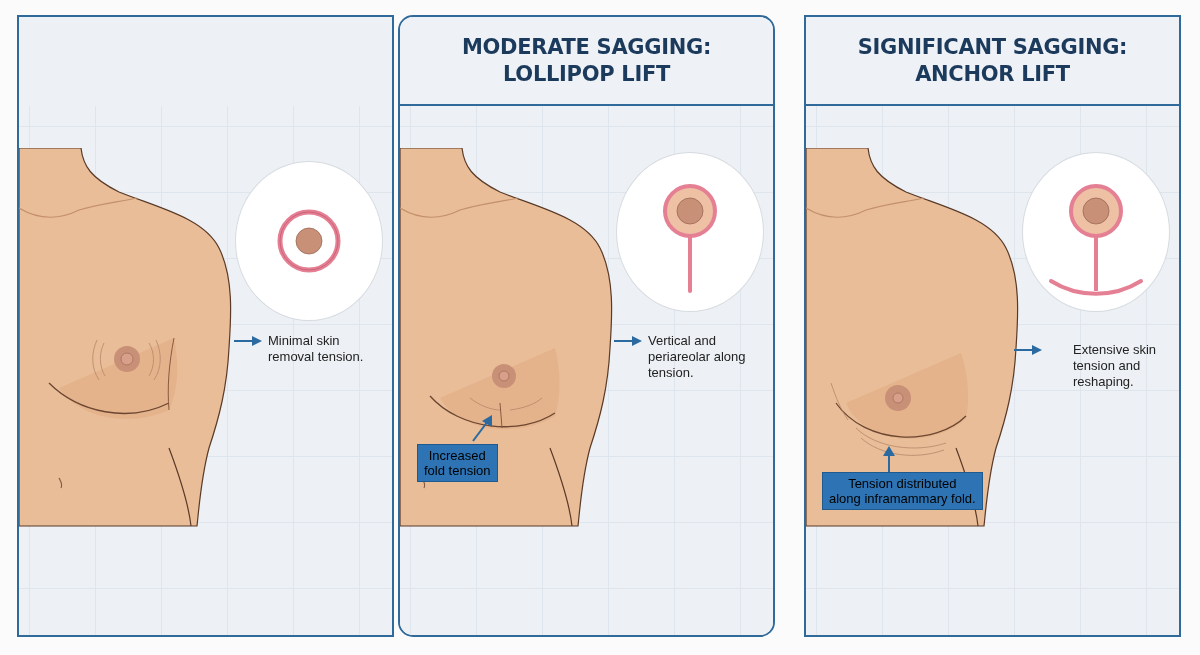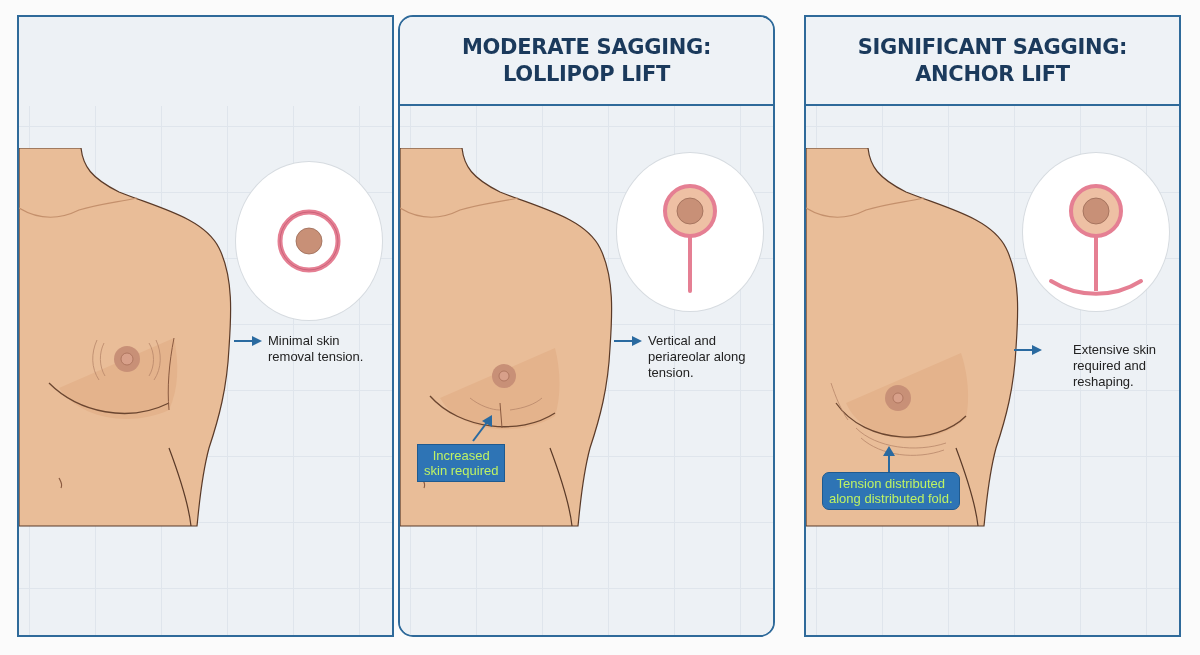--- a/index.html
+++ b/index.html
@@ -38,21 +38,21 @@
     background: #ffffff; border-radius: 50%;
     box-shadow: 0 0 0 1px #d6dbe0;
   }
   .note {
     position: absolute; display: flex; align-items: flex-start; gap: 6px;
     font-size: 13px; line-height: 16px; color: #222;
   }
   .note .arrow { width: 28px; height: 14px; margin-top: 1px; flex: none; }
   .note-text { text-align: left; }
   .callout {
-    position: absolute; background: #2e74b5; color: #bef264;
+    position: absolute; background: #2e74b5; color: #000000;
     font-size: 13px; line-height: 15px; text-align: center;
     padding: 3px 6px; border: 1px solid #1f5a8f;
   }
   .callout-arrow { position: absolute; }
 </style>
 </head>
 <body>
 
 <div class="panel" style="left:17px;">
   <div class="panel-body">
@@ -127,21 +127,21 @@
         <div>periareolar along</div>
         <div>tension.</div>
       </div>
     </div>
     <svg class="callout-arrow" style="left:68px; top:307px;" width="30" height="30" viewBox="0 0 30 30">
       <line x1="5" y1="28" x2="20" y2="8" stroke="#2a6aa0" stroke-width="2"></line>
       <polygon points="24,2 24,14 14,8" fill="#2a6aa0"></polygon>
     </svg>
     <div class="callout" style="left:17px; top:338px;">
       <div>Increased</div>
-      <div>skin required</div>
+      <div>fold tension</div>
     </div>
   </div>
 </div>
 
 <div class="panel" style="left:804px;">
   <div class="panel-header">
     <div class="panel-title">SIGNIFICANT SAGGING:</div>
     <div class="panel-title">ANCHOR LIFT</div>
   </div>
   <div class="panel-body">
@@ -166,26 +166,26 @@
         <path d="M28 128 C55 145 91 145 118 128" fill="none" stroke="#e57f93" stroke-width="4" stroke-linecap="round"></path>
       </svg>
     </div>
     <div class="note" style="left:208px; top:236px;gap:31px;">
       <svg class="arrow" viewBox="0 0 28 14">
         <line x1="0" y1="7" x2="20" y2="7" stroke="#2a6aa0" stroke-width="2"></line>
         <polygon points="18,2 28,7 18,12" fill="#2a6aa0"></polygon>
       </svg>
       <div class="note-text">
         <div>Extensive skin</div>
-        <div>required and</div>
+        <div>tension and</div>
         <div>reshaping.</div>
       </div>
     </div>
     <svg class="callout-arrow" style="left:76px; top:340px;" width="14" height="28" viewBox="0 0 14 28">
       <line x1="7" y1="8" x2="7" y2="28" stroke="#2a6aa0" stroke-width="2"></line>
       <polygon points="1,10 7,0 13,10" fill="#2a6aa0"></polygon>
     </svg>
-    <div class="callout" style="left:16px; top:366px;border-radius:7px;">
+    <div class="callout" style="left:16px; top:366px;">
       <div>Tension distributed</div>
-      <div>along distributed fold.</div>
+      <div>along inframammary fold.</div>
     </div>
   </div>
 </div>
 
 </body></html>

